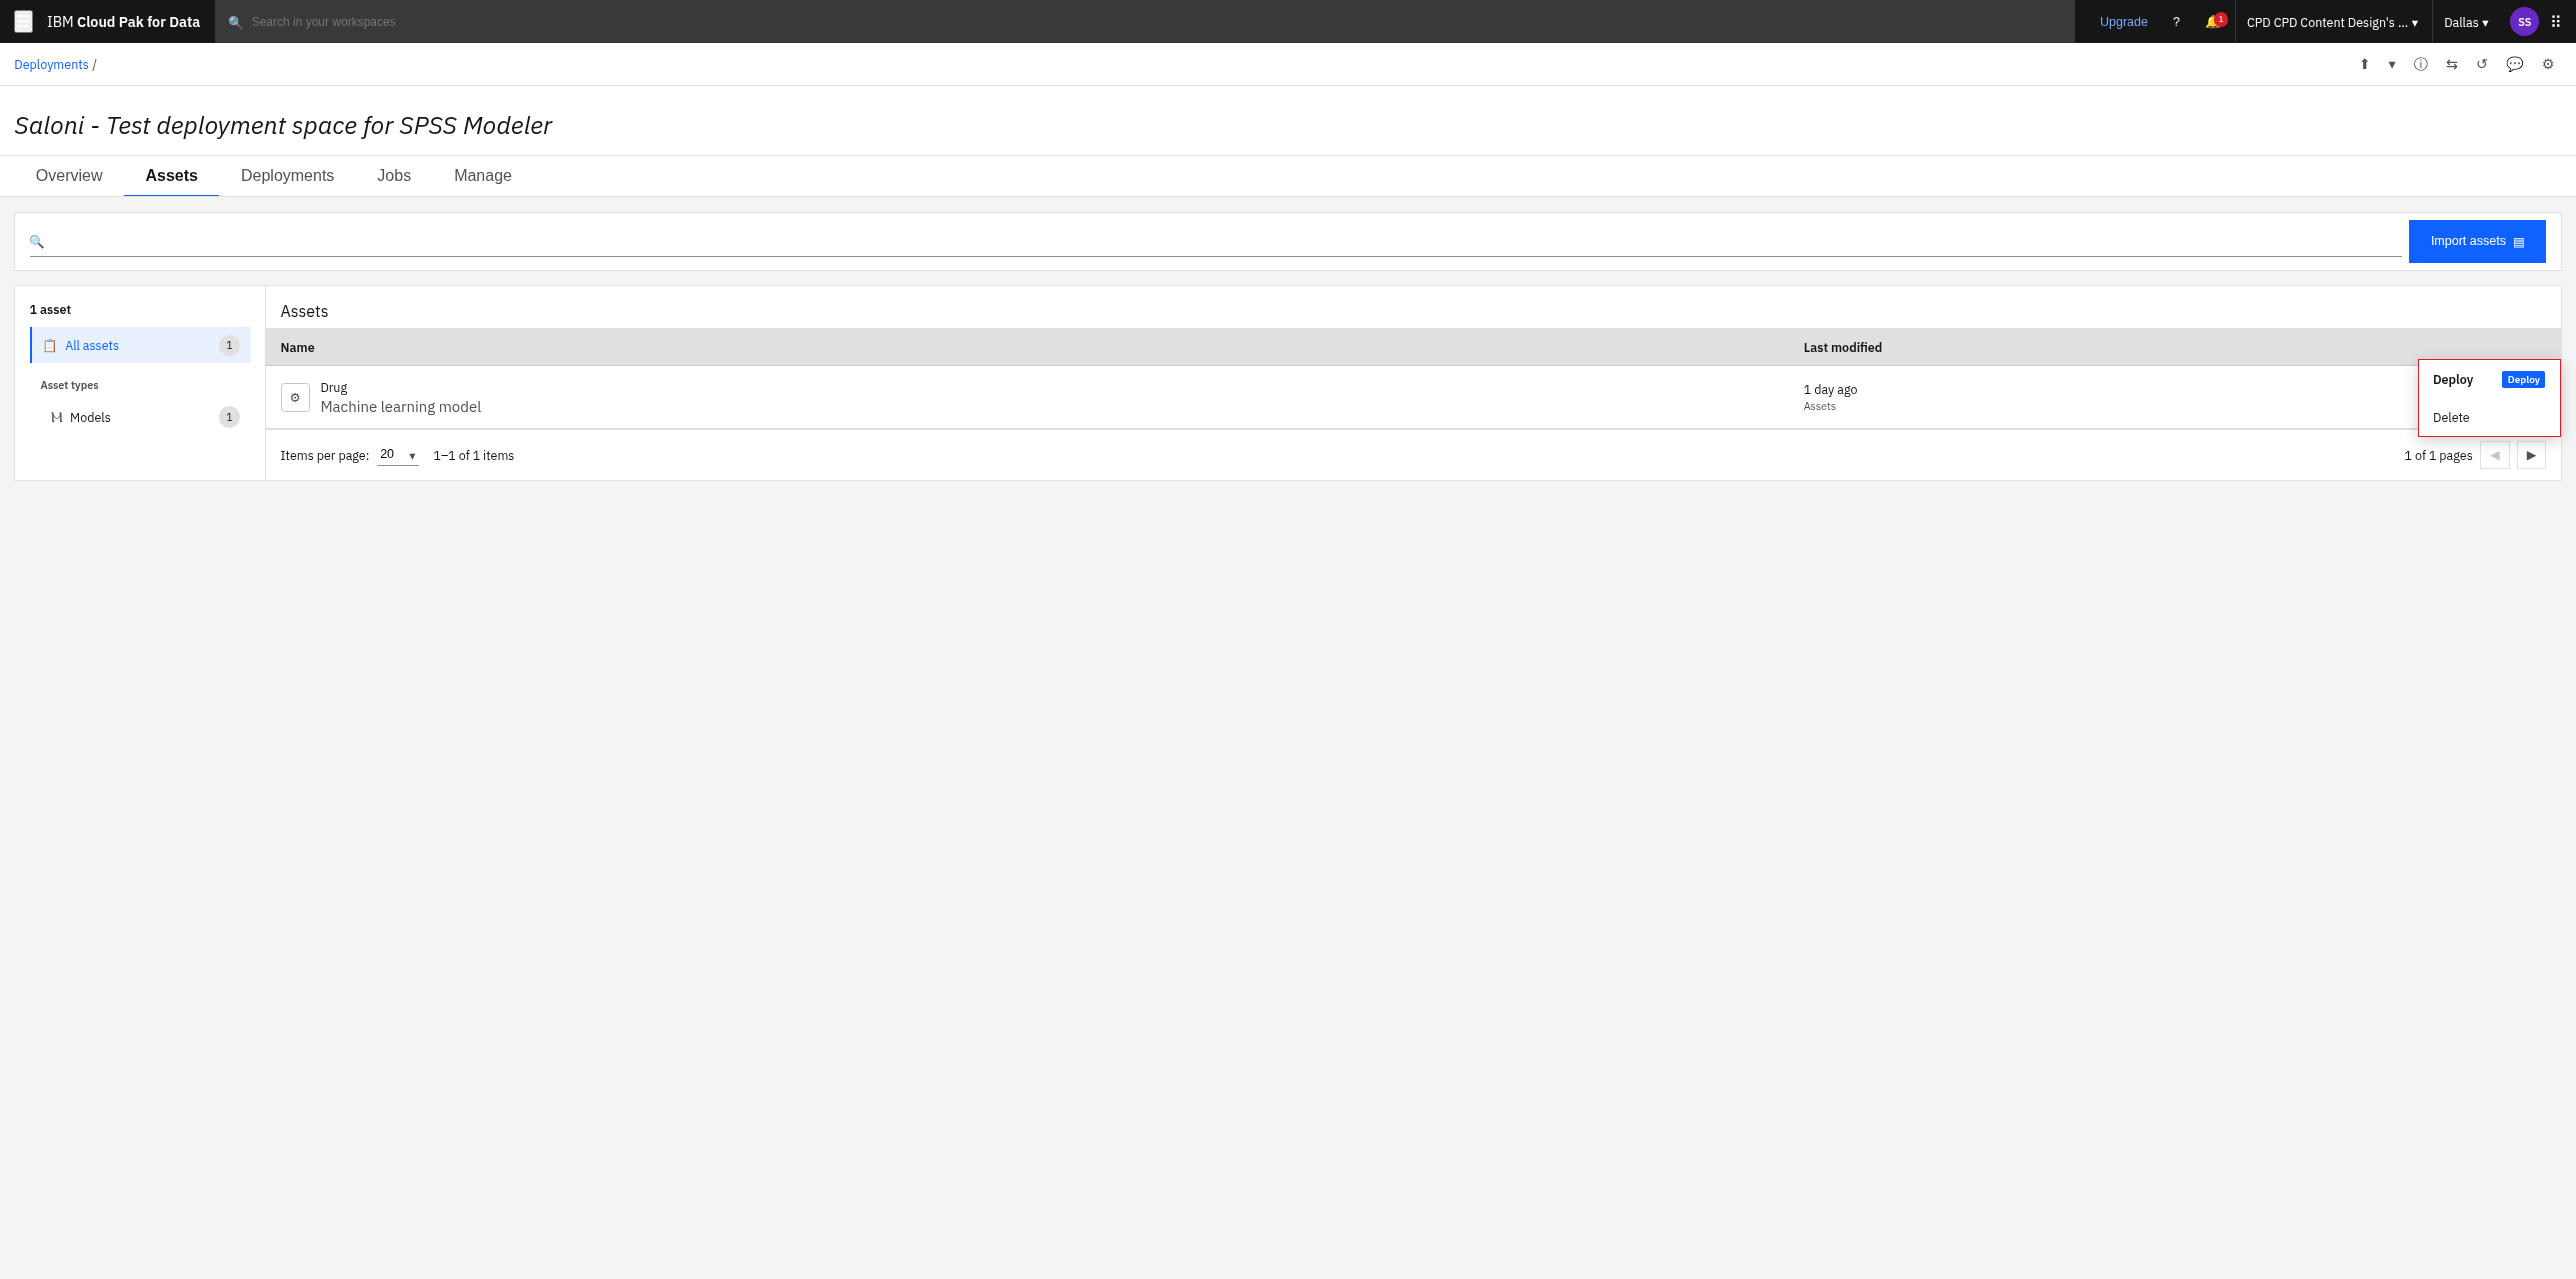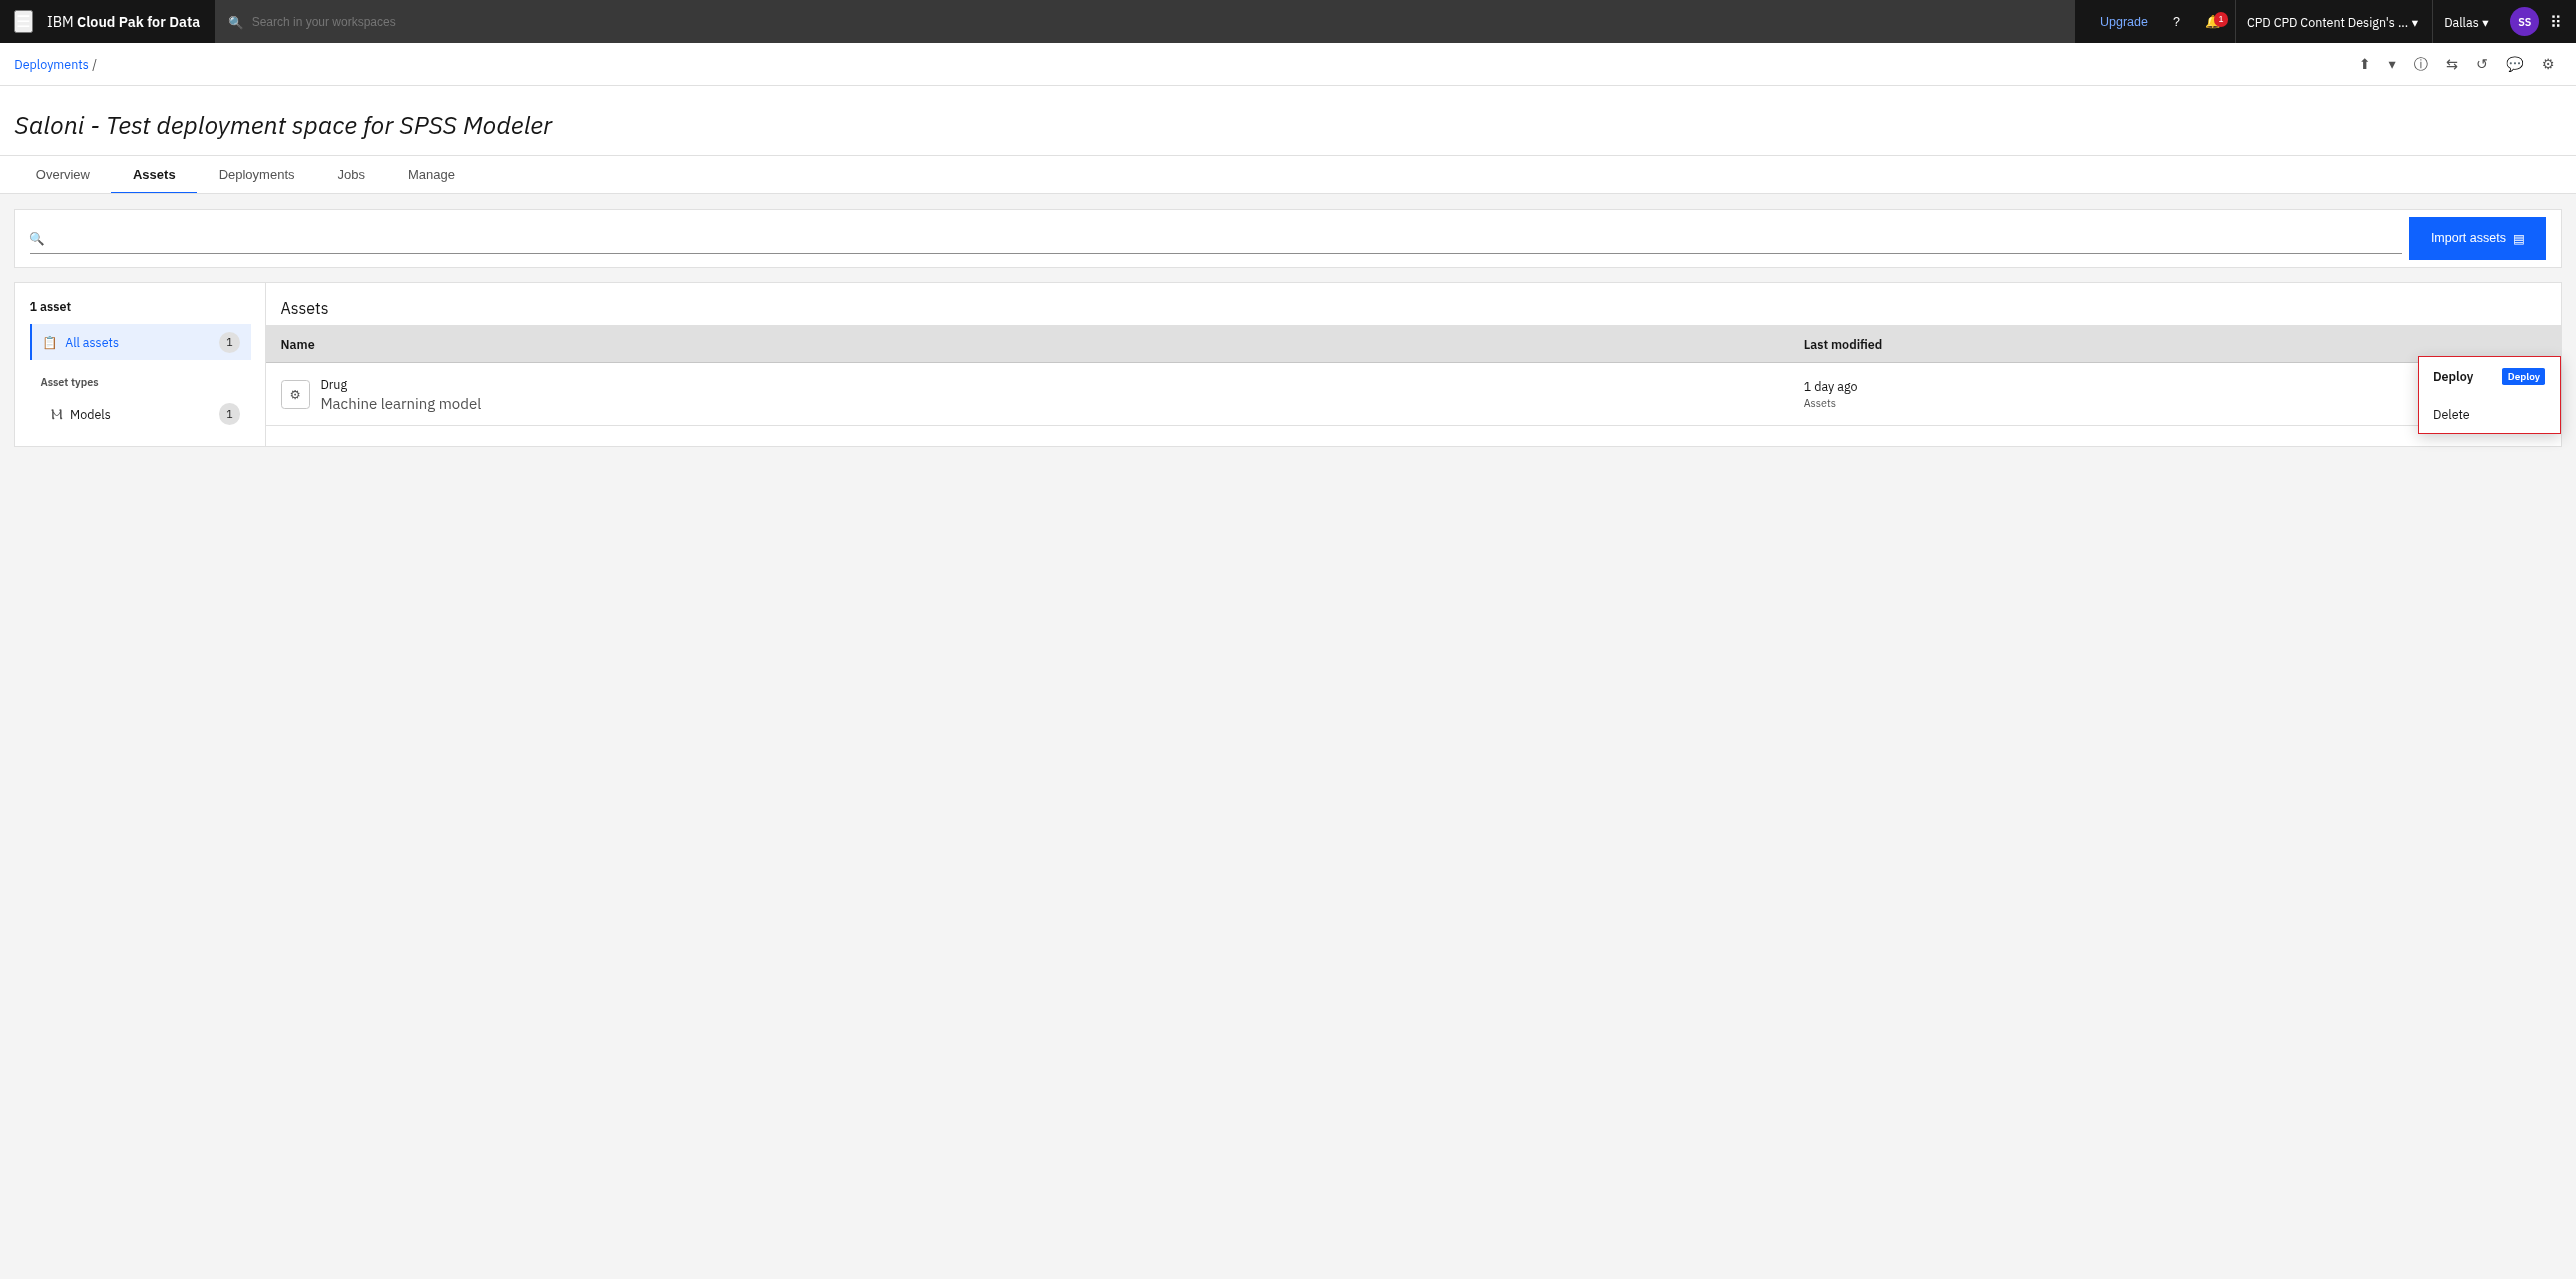--- a/index.html
+++ b/index.html
@@ -79,21 +79,21 @@
     }
     .page-title-bar h1 { font-size: 25px; font-weight: 400; color: #161616; font-style: italic; }
 
     
     .tabs {
       display: flex; align-items: flex-end;
       background: #fff; padding: 0 14.3px;
       border-bottom: 0.9px solid #e0e0e0; gap: 0;
     }
     .tab {
-      padding: 10.8px 21.5px; cursor: pointer; font-size: 13px;
+      padding: 10.8px 21.5px; cursor: pointer; font-size: 16px;
       color: #525252; border-bottom: 1.8px solid transparent;
       background: transparent; border-top: none; border-left: none; border-right: none;
       white-space: nowrap;
       text-align: center;
     }
     .tab.active { color: #161616; font-weight: 600; border-bottom: 1.8px solid #0f62fe; }
 
     
     .content-area { background: #f4f4f4; padding: 14.3px; min-height: calc(100vh - 179px); }
 
@@ -362,16 +362,34 @@
                 </div>
                 <div class="context-menu-item">
                   <span>Delete</span>
                 </div>
               </div>
             </td>
           </tr>
         </tbody>
       </table>
 
+      <div class="table-footer">
+        <div class="items-per-page">
+          <span>Items per page:</span>
+          <div class="select-wrap">
+            <select>
+              <option>20</option>
+              <option>50</option>
+              <option>100</option>
+            </select>
+          </div>
+        </div>
+        <span>1–1 of 1 items</span>
+        <div class="page-info">
+          <span>1 of 1 pages</span>
+          <button class="page-nav-btn" disabled="">◀</button>
+          <button class="page-nav-btn">▶</button>
+        </div>
+      </div>
     </div>
   </div>
 </div>
 
 
 </body></html>

